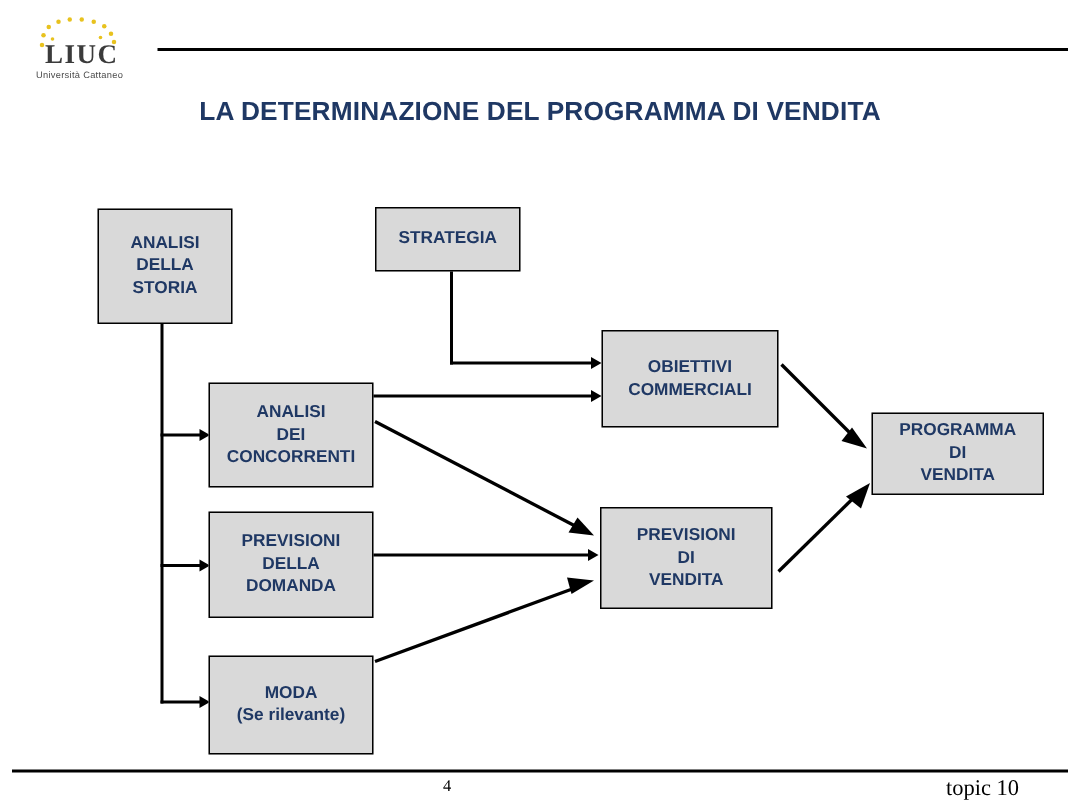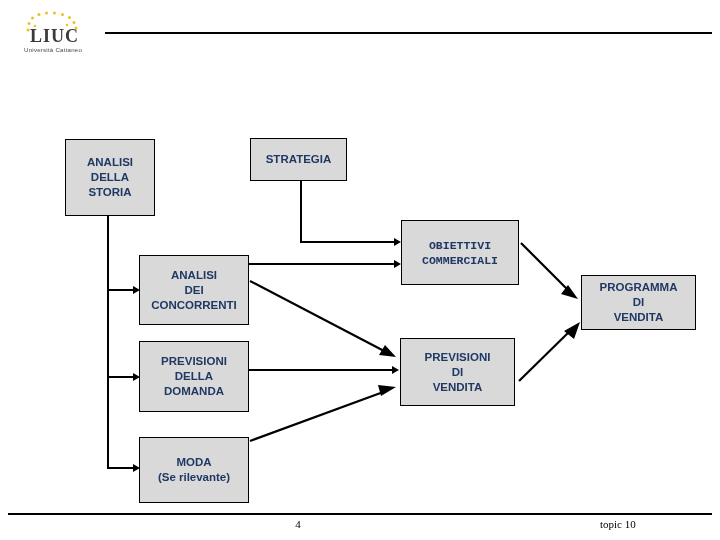--- a/index.html
+++ b/index.html
@@ -106,23 +106,23 @@
     text-align: center;
     font-family: "Liberation Serif", serif;
     font-size: 11px;
     color: #000000;
   }
   .footer-topic {
     position: absolute;
     left: 600px;
     top: 518px;
     width: 110px;
-    text-align: left;
+    text-align: center;
     font-family: "Liberation Serif", serif;
-    font-size: 11px;
+    font-size: 15px;
     color: #000000;
   }
 </style>
 </head>
 <body>
 
 <div id="slide">
 
   <div class="logo">
     <svg width="96" height="50" viewBox="0 0 96 50">
@@ -140,20 +140,21 @@
         <circle cx="21" cy="20" r="1.2"></circle>
         <circle cx="53" cy="19" r="1.2"></circle>
       </g>
       <text x="16" y="36" font-family="Liberation Serif, serif" font-size="18" font-weight="bold" fill="#3B3B3B" letter-spacing="1">LIUC</text>
       <text x="10" y="46" font-family="Liberation Sans, sans-serif" font-size="6.2" fill="#4A4A4A" letter-spacing="0.2">Università Cattaneo</text>
     </svg>
   </div>
 
   <div class="header-rule"></div>
 
+  <div class="slide-title">LA DETERMINAZIONE DEL PROGRAMMA DI VENDITA</div>
 
   <div class="conn vline" style="left:107px; top:215px; height:254px;"></div>
 
   <div class="conn hline" style="left:107px; top:289px; width:27px;"></div>
   <div class="arrow-r" style="left:133px; top:286px;"></div>
 
   <div class="conn hline" style="left:107px; top:376px; width:27px;"></div>
   <div class="arrow-r" style="left:133px; top:373px;"></div>
 
   <div class="conn hline" style="left:107px; top:467px; width:27px;"></div>
@@ -195,21 +196,21 @@
   <div class="node" style="left:65px; top:139px; width:90px; height:77px;">
     <span>ANALISI
 DELLA
 STORIA</span>
   </div>
 
   <div class="node" style="left:250px; top:138px; width:97px; height:43px;">
     <span>STRATEGIA</span>
   </div>
 
-  <div class="node" style="left:401px; top:220px; width:118px; height:65px;font-family:Liberation Mono, monospace;">
+  <div class="node" style="left:401px; top:220px; width:118px; height:65px;">
     <span>OBIETTIVI
 COMMERCIALI</span>
   </div>
 
   <div class="node" style="left:139px; top:255px; width:110px; height:70px;">
     <span>ANALISI
 DEI
 CONCORRENTI</span>
   </div>
 

